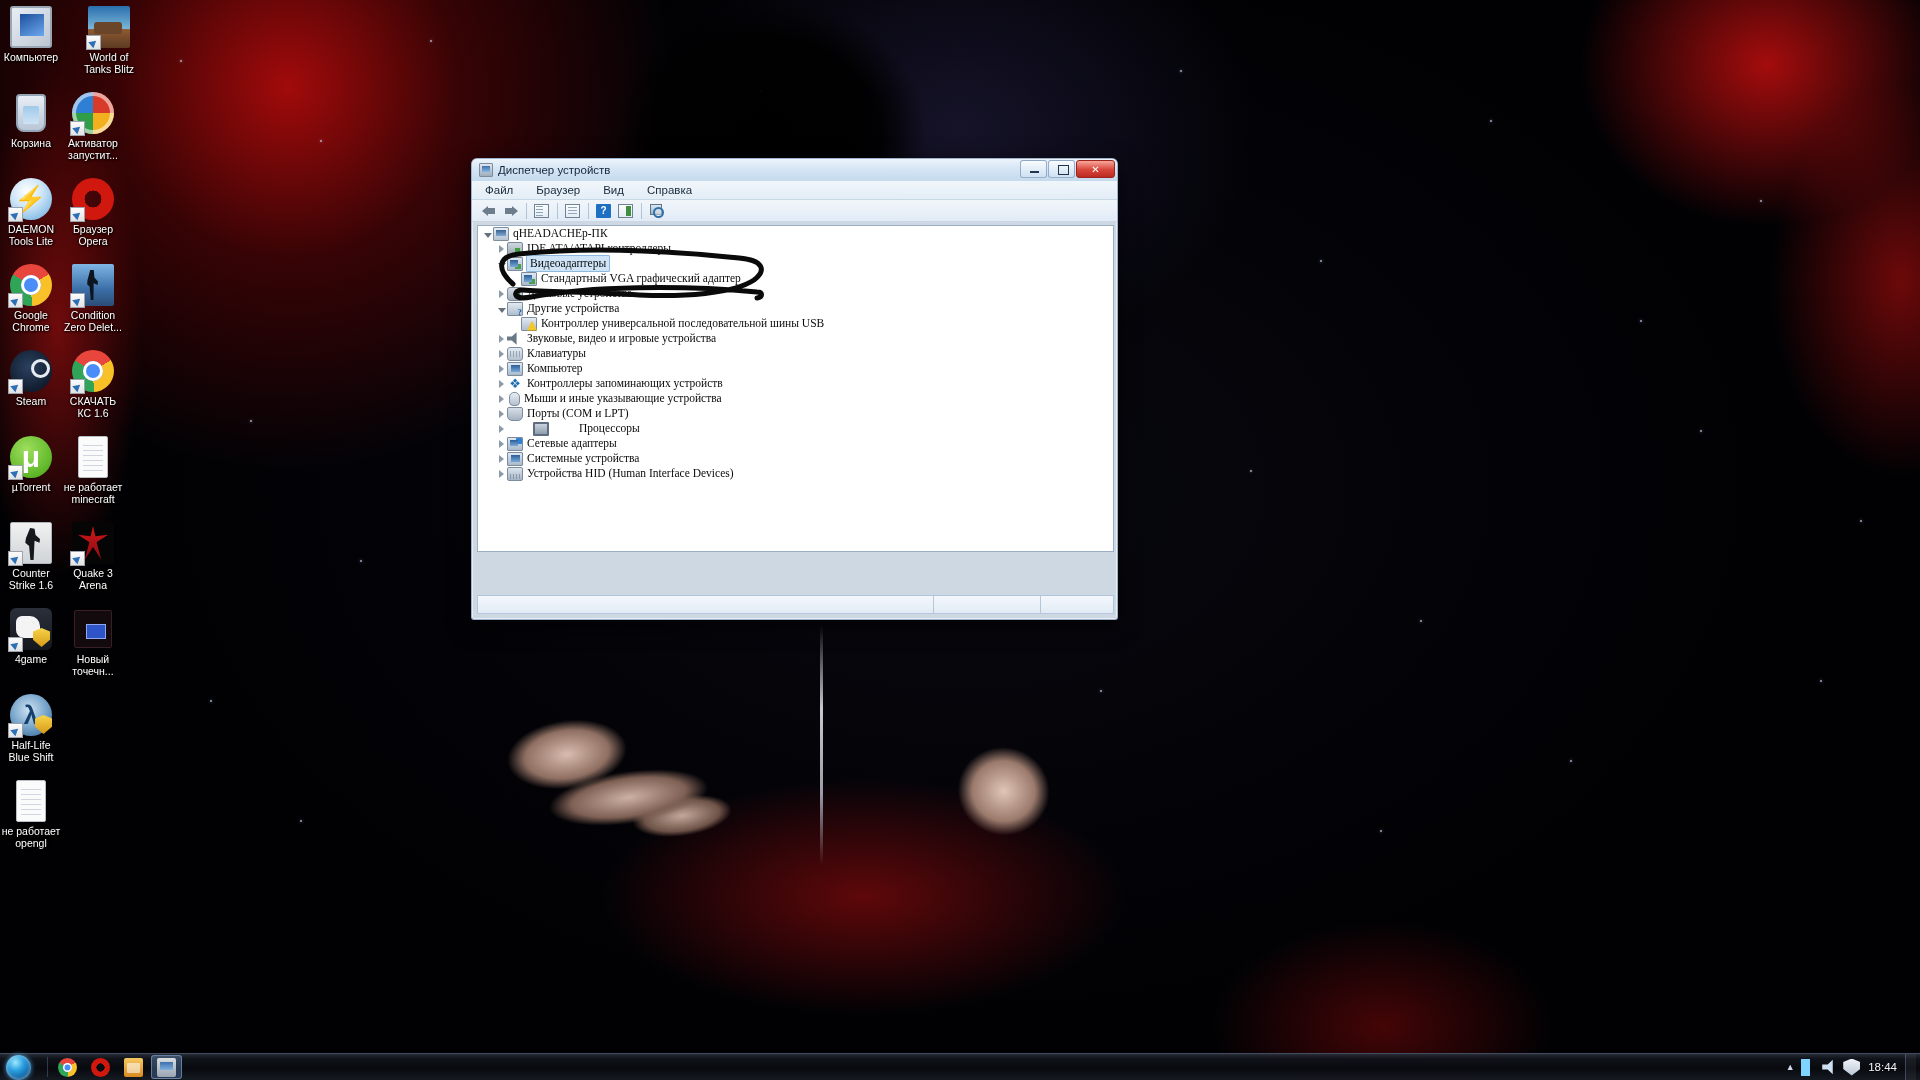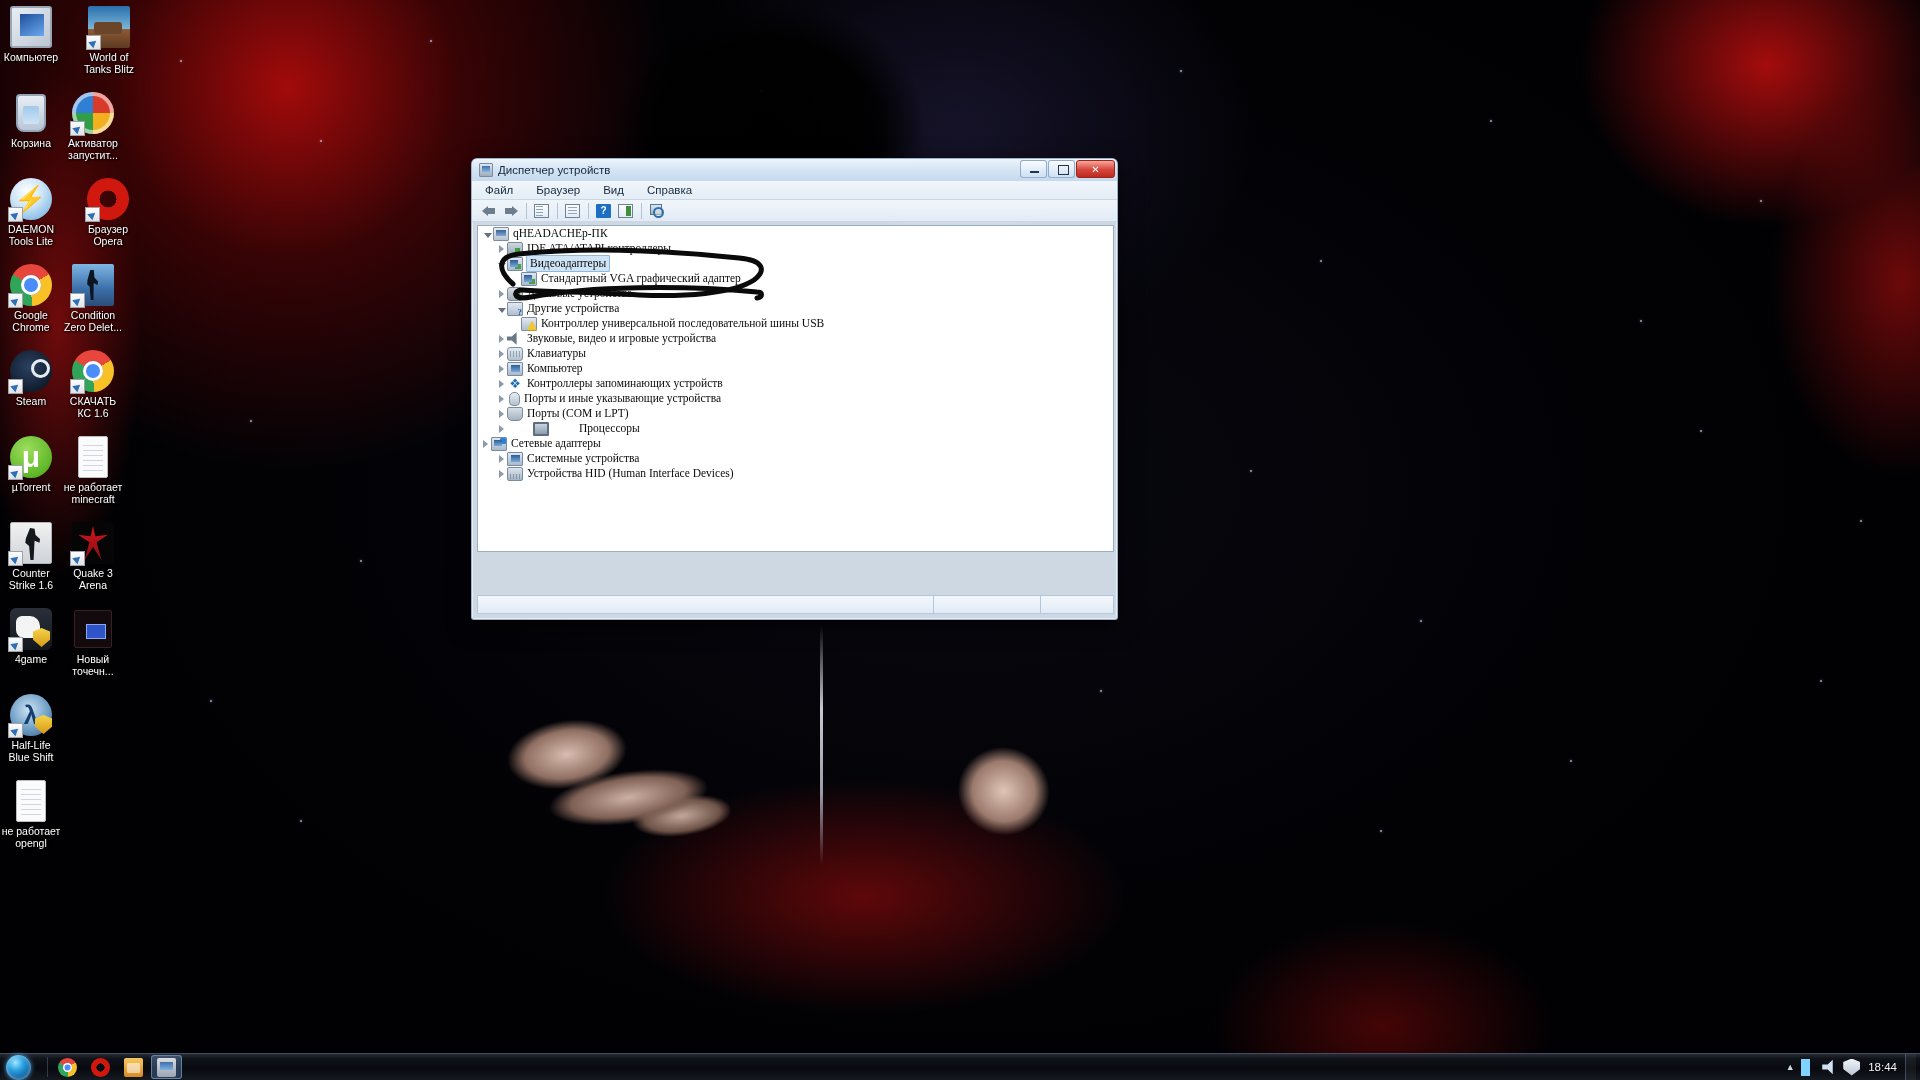--- a/index.html
+++ b/index.html
@@ -379,21 +379,21 @@
   </div>
 
   <div class="dicon" style="left:0px;top:178px">
     <div class="glyph">
       <div class="ic-daemon" style="position:absolute;inset:0"></div>
       <div class="shortcut-arrow"></div>
     </div>
     <div class="cap">DAEMON Tools Lite</div>
   </div>
 
-  <div class="dicon" style="left:77px;top:178px">
+  <div class="dicon" style="left:62px;top:178px">
     <div class="glyph">
       <div class="ic-opera" style="position:absolute;inset:0"></div>
       <div class="shortcut-arrow"></div>
     </div>
     <div class="cap">Браузер Opera</div>
   </div>
 
   <div class="dicon" style="left:0px;top:264px">
     <div class="glyph">
       <div class="ic-chrome" style="position:absolute;inset:0"></div>
@@ -591,33 +591,33 @@
         <span class="tlabel">Компьютер</span>
       </div>
       <div class="trow" style="padding-left: 18px;">
         <div class="exp collapsed"></div>
         <div class="tico i-stor">❖</div>
         <span class="tlabel">Контроллеры запоминающих устройств</span>
       </div>
       <div class="trow" style="padding-left: 18px;">
         <div class="exp collapsed"></div>
         <div class="tico i-mouse"></div>
-        <span class="tlabel">Порты и иные указывающие устройства</span>
+        <span class="tlabel">Мыши и иные указывающие устройства</span>
       </div>
       <div class="trow" style="padding-left: 18px;">
         <div class="exp collapsed"></div>
         <div class="tico i-port"></div>
         <span class="tlabel">Порты (COM и LPT)</span>
       </div>
       <div class="trow" style="padding-left: 18px; gap: 26px;">
         <div class="exp collapsed"></div>
         <div class="tico i-cpu"></div>
         <span class="tlabel">Процессоры</span>
       </div>
-      <div class="trow" style="padding-left: 2px;">
+      <div class="trow" style="padding-left: 18px;">
         <div class="exp collapsed"></div>
         <div class="tico i-net"></div>
         <span class="tlabel">Сетевые адаптеры</span>
       </div>
       <div class="trow" style="padding-left: 18px;">
         <div class="exp collapsed"></div>
         <div class="tico i-sys"></div>
         <span class="tlabel">Системные устройства</span>
       </div>
       <div class="trow" style="padding-left: 18px;">

